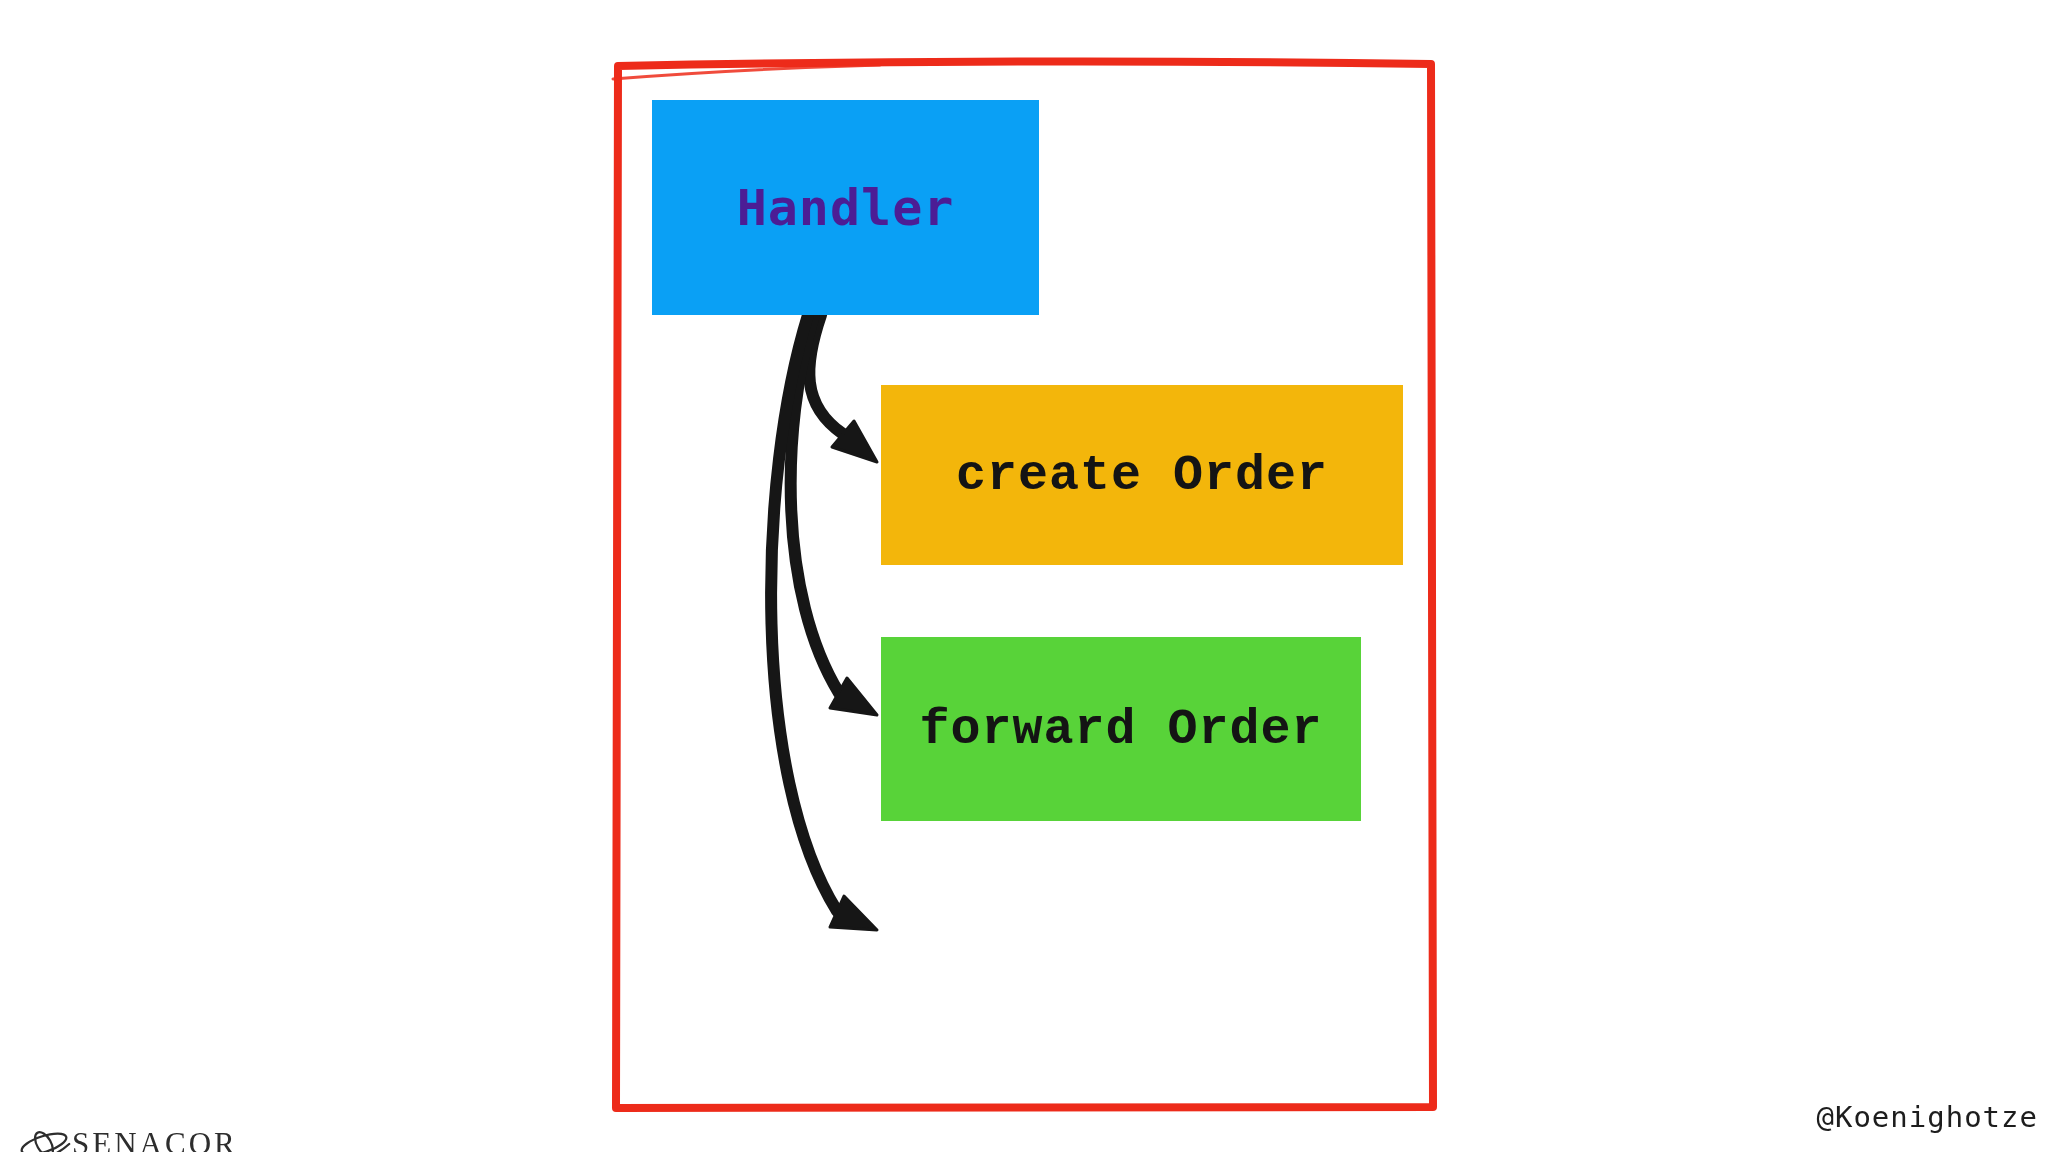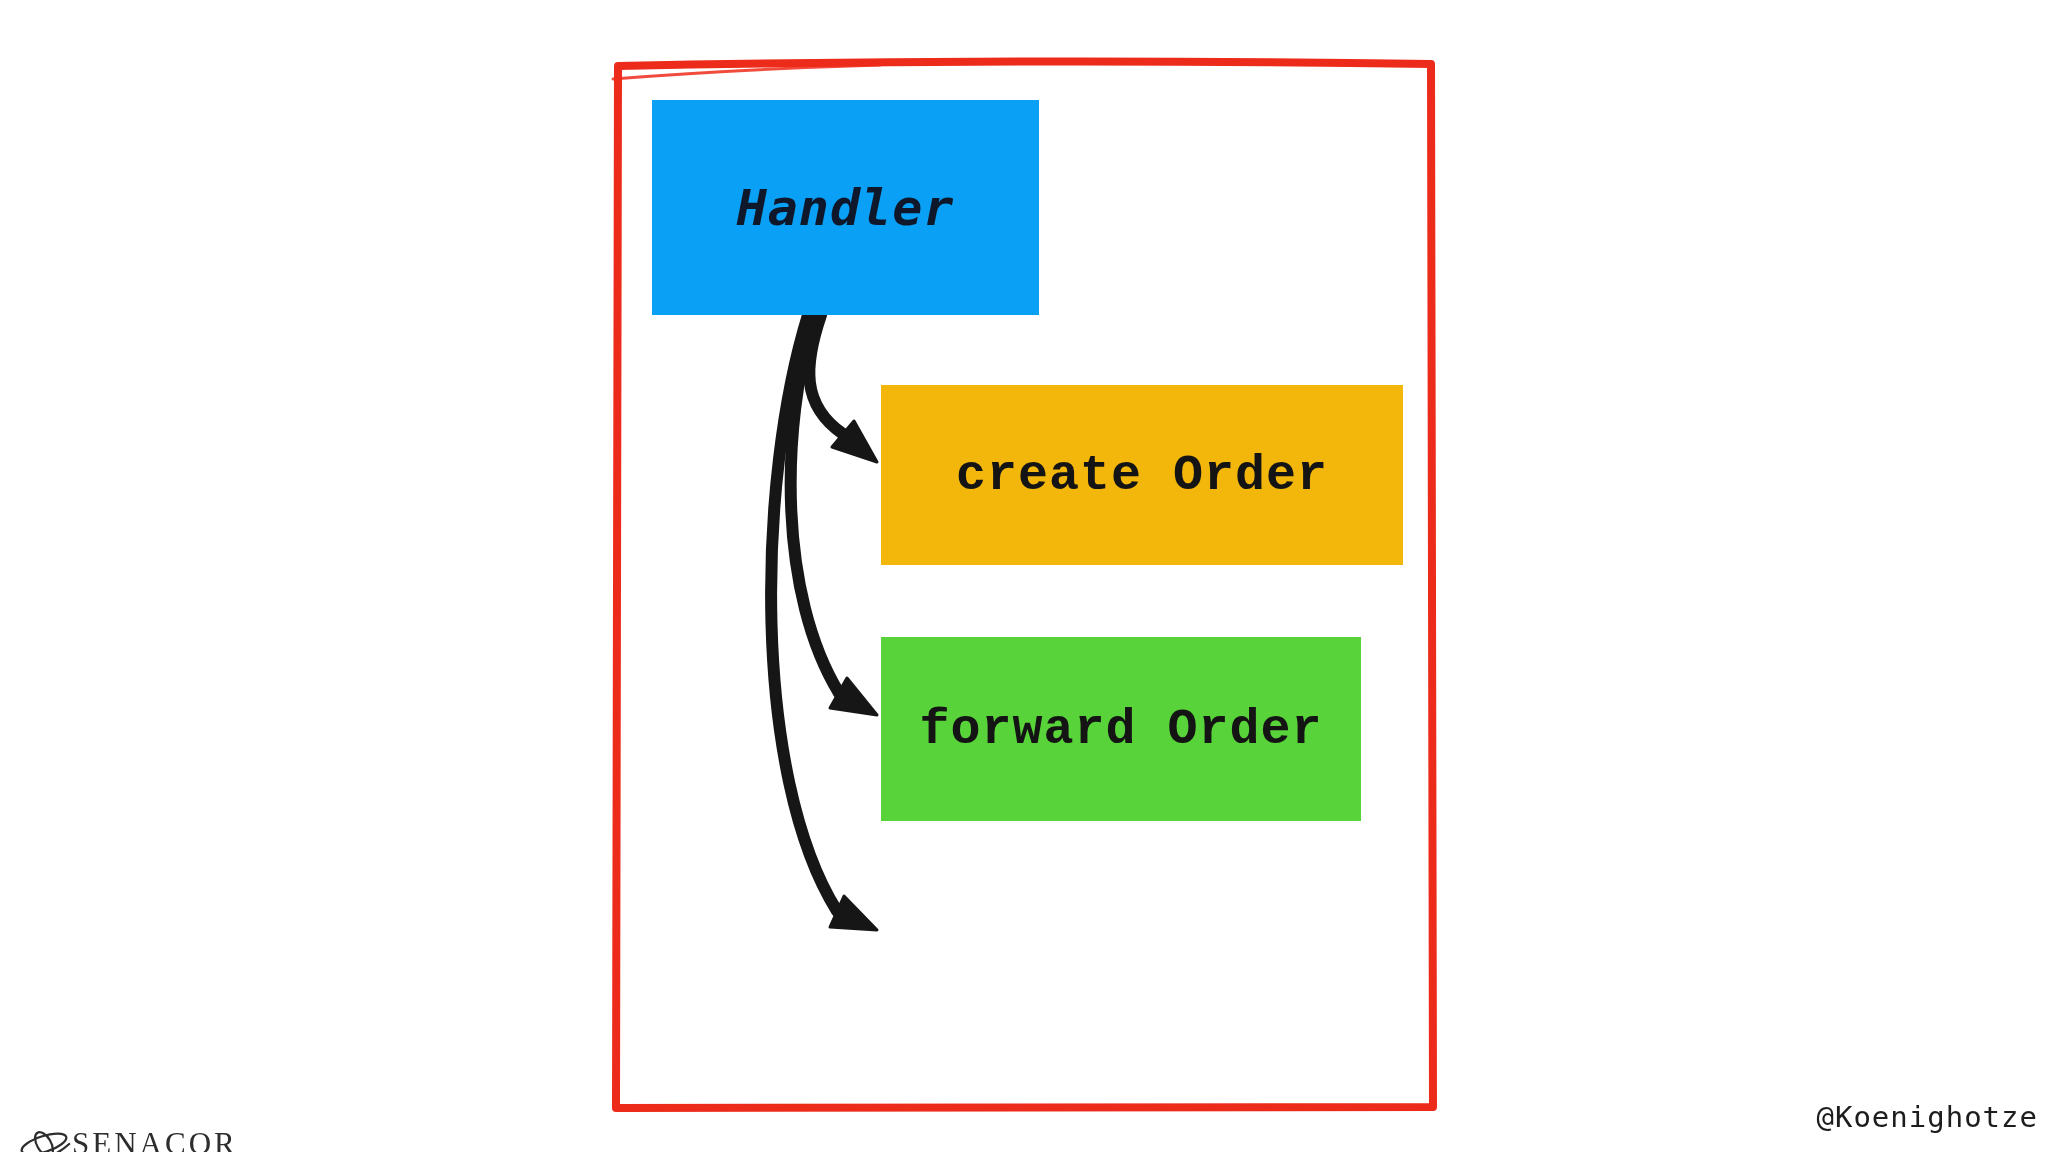--- a/index.html
+++ b/index.html
@@ -79,21 +79,21 @@
       <path class="edge" d="M 814 315 C 780 430, 779 595, 839 693"></path>
       <polygon class="head" points="877,715 830,708 847,678"></polygon>
     </g>
 
     <g>
       <path class="edge" d="M 808 315 C 757 480, 752 775, 837 911"></path>
       <polygon class="head" points="877,930 830,927 844,896"></polygon>
     </g>
   </svg>
 
-  <div class="node root" id="node-handler" style="background-color: rgb(10, 160, 245); color: #0f172a; font-style: italic;">
+  <div class="node root" id="node-handler" style="background-color: rgb(10, 160, 245); color: #4c1d95;">
     <span>Handler</span>
   </div>
 
   <div class="node leaf" id="node-create" style="background-color: rgb(243, 182, 11); color: rgb(20, 20, 20);">
     <span>create Order</span>
   </div>
 
   <div class="node leaf" id="node-forward" style="background-color: rgb(88, 211, 57); color: rgb(20, 20, 20);">
     <span>forward Order</span>
   </div>

